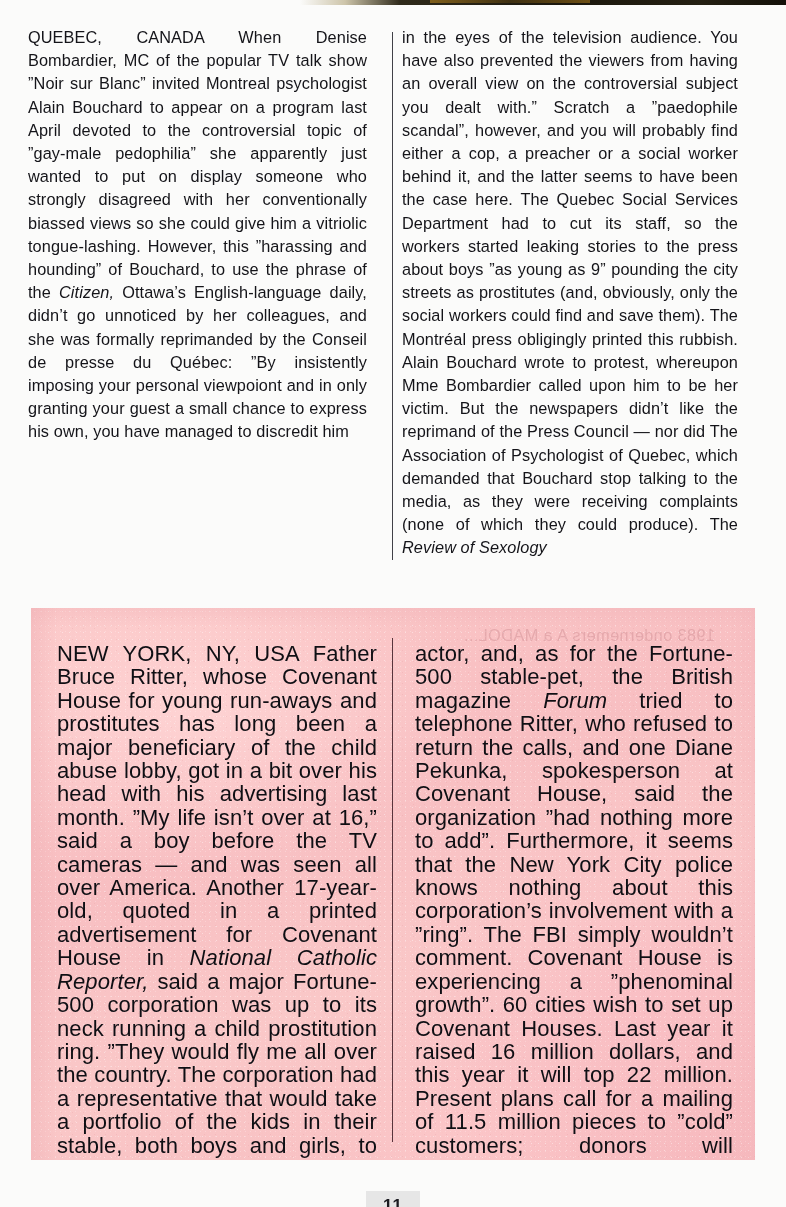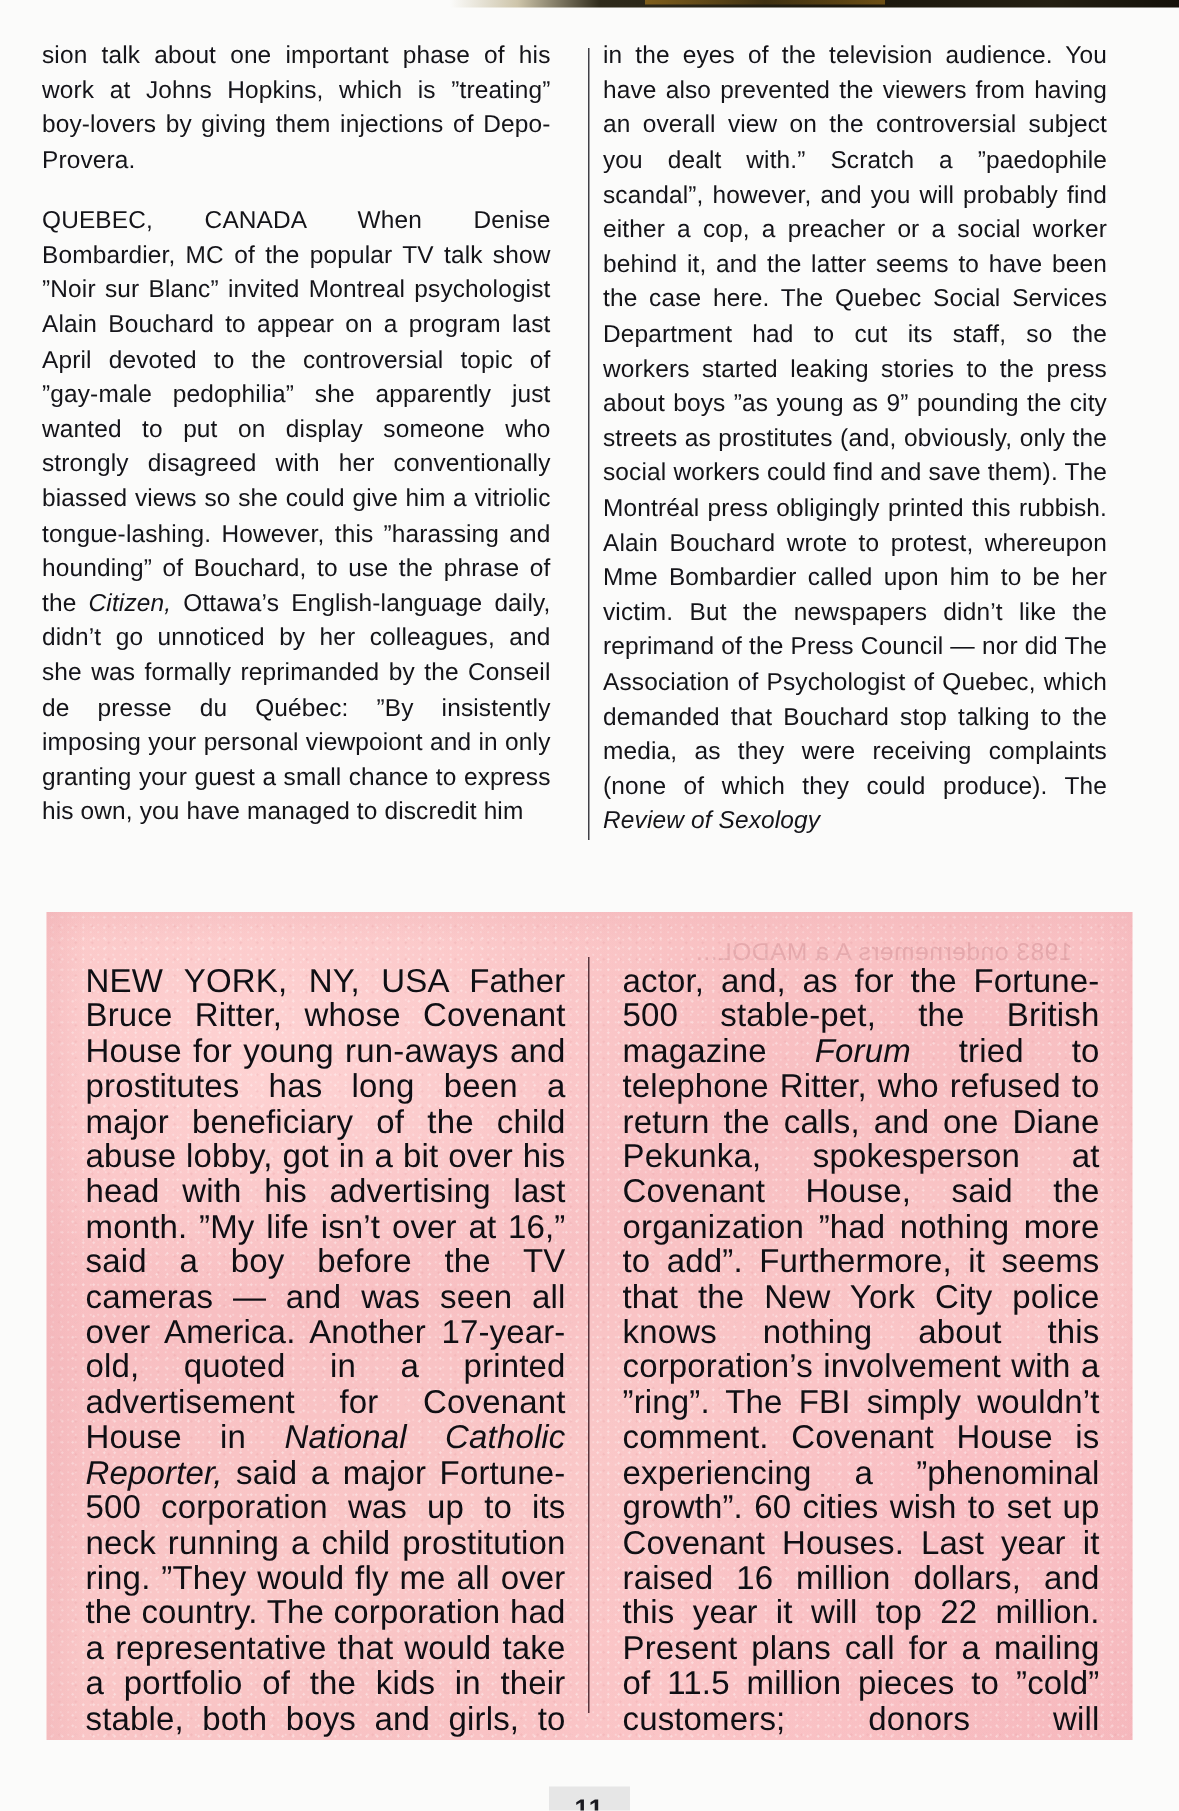--- a/index.html
+++ b/index.html
@@ -200,21 +200,20 @@
 </head>
 <body>
 
 <div class="scan-edge-top"></div>
 
 <div class="rule-top"></div>
 
 <div class="article-top">
 
   <div class="col col-left">
-    <p class="body">sion talk about one important phase of his work at Johns Hopkins, which is ”treating” boy-lovers by giving them injections of Depo-Provera.</p>
     <p class="body"><span>QUEBEC, CANADA When Denise Bombardier, MC of the popular TV talk show ”Noir sur Blanc” invited Montreal psychologist Alain Bouchard to appear on a program last April devoted to the controversial topic of ”gay-male pedophilia” she apparently just wanted to put on display someone who strongly disagreed with her conventionally biassed views so she could give him a vitriolic tongue-lashing. However, this ”harassing and hounding” of Bouchard, to use the phrase of the </span><i>Citizen,</i><span> Ottawa’s English-language daily, didn’t go unnoticed by her colleagues, and she was formally reprimanded by the Conseil de presse du Québec: ”By insistently imposing your personal viewpoiont and in only granting your guest a small chance to express his own, you have managed to discredit him</span></p>
   </div>
 
   <div class="col col-right">
     <p class="body"><span>in the eyes of the television audience. You have also prevented the viewers from having an overall view on the controversial subject you dealt with.” Scratch a ”paedophile scandal”, however, and you will probably find either a cop, a preacher or a social worker behind it, and the latter seems to have been the case here. The Quebec Social Services Department had to cut its staff, so the workers started leaking stories to the press about boys ”as young as 9” pounding the city streets as prostitutes (and, obviously, only the social workers could find and save them). The Montréal press obligingly printed this rubbish. Alain Bouchard wrote to protest, whereupon Mme Bombardier called upon him to be her victim. But the newspapers didn’t like the reprimand of the Press Council — nor did The Association of Psychologist of Quebec, which demanded that Bouchard stop talking to the media, as they were receiving complaints (none of which they could produce). The </span><i>Review of Sexology</i></p>
   </div>
 
 </div>
 
 <div class="pink-box">

